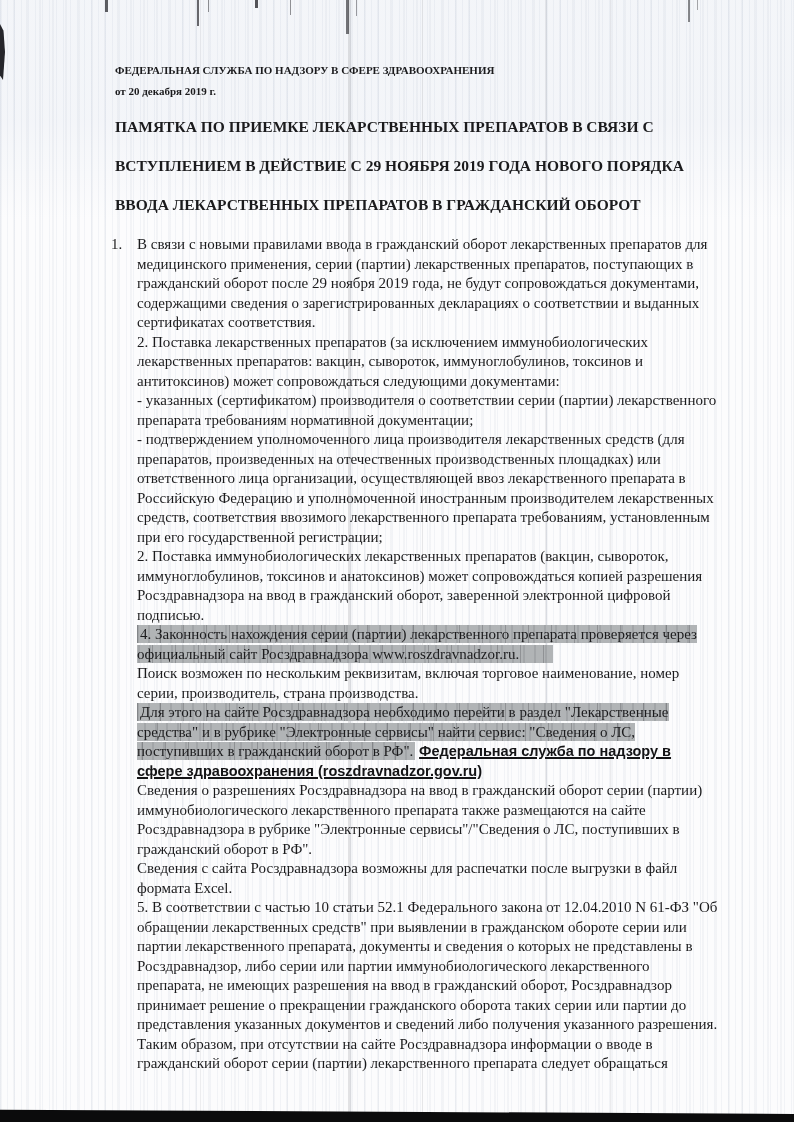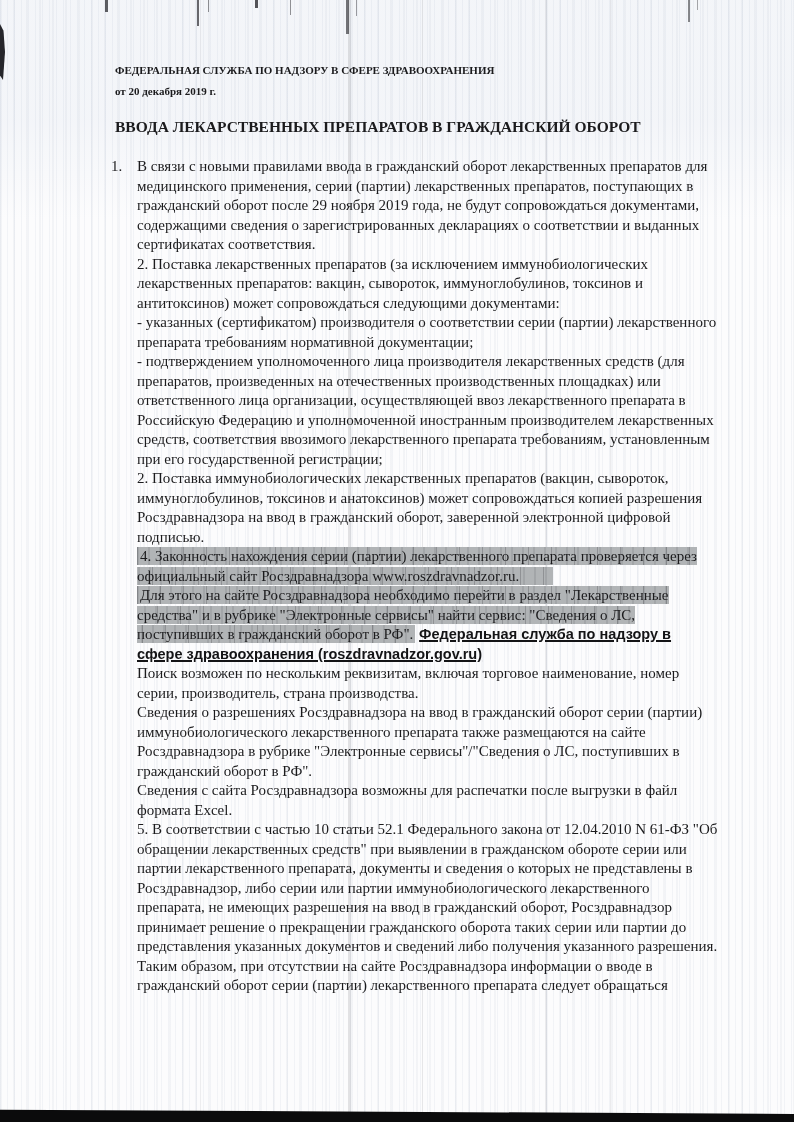--- a/index.html
+++ b/index.html
@@ -96,33 +96,35 @@
   <div class="mark m9"></div>
   <div class="left-wedge"></div>
 
   <div class="content">
     <div class="doc-header">
       <div>ФЕДЕРАЛЬНАЯ СЛУЖБА ПО НАДЗОРУ В СФЕРЕ ЗДРАВООХРАНЕНИЯ</div>
       <div>от 20 декабря 2019 г.</div>
     </div>
 
     <div class="doc-title">
+      <div>ПАМЯТКА ПО ПРИЕМКЕ ЛЕКАРСТВЕННЫХ ПРЕПАРАТОВ В СВЯЗИ С</div>
+      <div>ВСТУПЛЕНИЕМ В ДЕЙСТВИЕ С 29 НОЯБРЯ 2019 ГОДА НОВОГО ПОРЯДКА</div>
       <div>ВВОДА ЛЕКАРСТВЕННЫХ ПРЕПАРАТОВ В ГРАЖДАНСКИЙ ОБОРОТ</div>
     </div>
 
     <div class="doc-body">
       <span class="item-num">1.</span>
       <p>В связи с новыми правилами ввода в гражданский оборот лекарственных препаратов для медицинского применения, серии (партии) лекарственных препаратов, поступающих в гражданский оборот после 29 ноября 2019 года, не будут сопровождаться документами, содержащими сведения о зарегистрированных декларациях о соответствии и выданных сертификатах соответствия.</p>
       <p>2. Поставка лекарственных препаратов (за исключением иммунобиологических лекарственных препаратов: вакцин, сывороток, иммуноглобулинов, токсинов и антитоксинов) может сопровождаться следующими документами:</p>
       <p>- указанных (сертификатом) производителя о соответствии серии (партии) лекарственного препарата требованиям нормативной документации;</p>
       <p>- подтверждением уполномоченного лица производителя лекарственных средств (для препаратов, произведенных на отечественных производственных площадках) или ответственного лица организации, осуществляющей ввоз лекарственного препарата в Российскую Федерацию и уполномоченной иностранным производителем лекарственных средств, соответствия ввозимого лекарственного препарата требованиям, установленным при его государственной регистрации;</p>
       <p>2. Поставка иммунобиологических лекарственных препаратов (вакцин, сывороток, иммуноглобулинов, токсинов и анатоксинов) может сопровождаться копией разрешения Росздравнадзора на ввод в гражданский оборот, заверенной электронной цифровой подписью.</p>
       <p><span class="hl hl-tail">4. Законность нахождения серии (партии) лекарственного препарата проверяется через официальный сайт Росздравнадзора www.roszdravnadzor.ru.</span></p>
+      <p>Поиск возможен по нескольким реквизитам, включая торговое наименование, номер серии, производитель, страна производства.</p>
       <p><span class="hl">Для этого на сайте Росздравнадзора необходимо перейти в раздел "Лекарственные средства" и в рубрике "Электронные сервисы" найти сервис: "Сведения о ЛС, поступивших в гражданский оборот в РФ".</span> <a class="doc-link">Федеральная служба по надзору в сфере здравоохранения (roszdravnadzor.gov.ru)</a></p>
-      <p>Поиск возможен по нескольким реквизитам, включая торговое наименование, номер серии, производитель, страна производства.</p>
       <p>Сведения о разрешениях Росздравнадзора на ввод в гражданский оборот серии (партии) иммунобиологического лекарственного препарата также размещаются на сайте Росздравнадзора в рубрике "Электронные сервисы"/"Сведения о ЛС, поступивших в гражданский оборот в РФ".</p>
       <p>Сведения с сайта Росздравнадзора возможны для распечатки после выгрузки в файл формата Excel.</p>
       <p>5. В соответствии с частью 10 статьи 52.1 Федерального закона от 12.04.2010 N 61-ФЗ "Об обращении лекарственных средств" при выявлении в гражданском обороте серии или партии лекарственного препарата, документы и сведения о которых не представлены в Росздравнадзор, либо серии или партии иммунобиологического лекарственного препарата, не имеющих разрешения на ввод в гражданский оборот, Росздравнадзор принимает решение о прекращении гражданского оборота таких серии или партии до представления указанных документов и сведений либо получения указанного разрешения.</p>
       <p>Таким образом, при отсутствии на сайте Росздравнадзора информации о вводе в гражданский оборот серии (партии) лекарственного препарата следует обращаться</p>
     </div>
   </div>
 
   <div class="bottom-bar"></div>
 </div>
 

